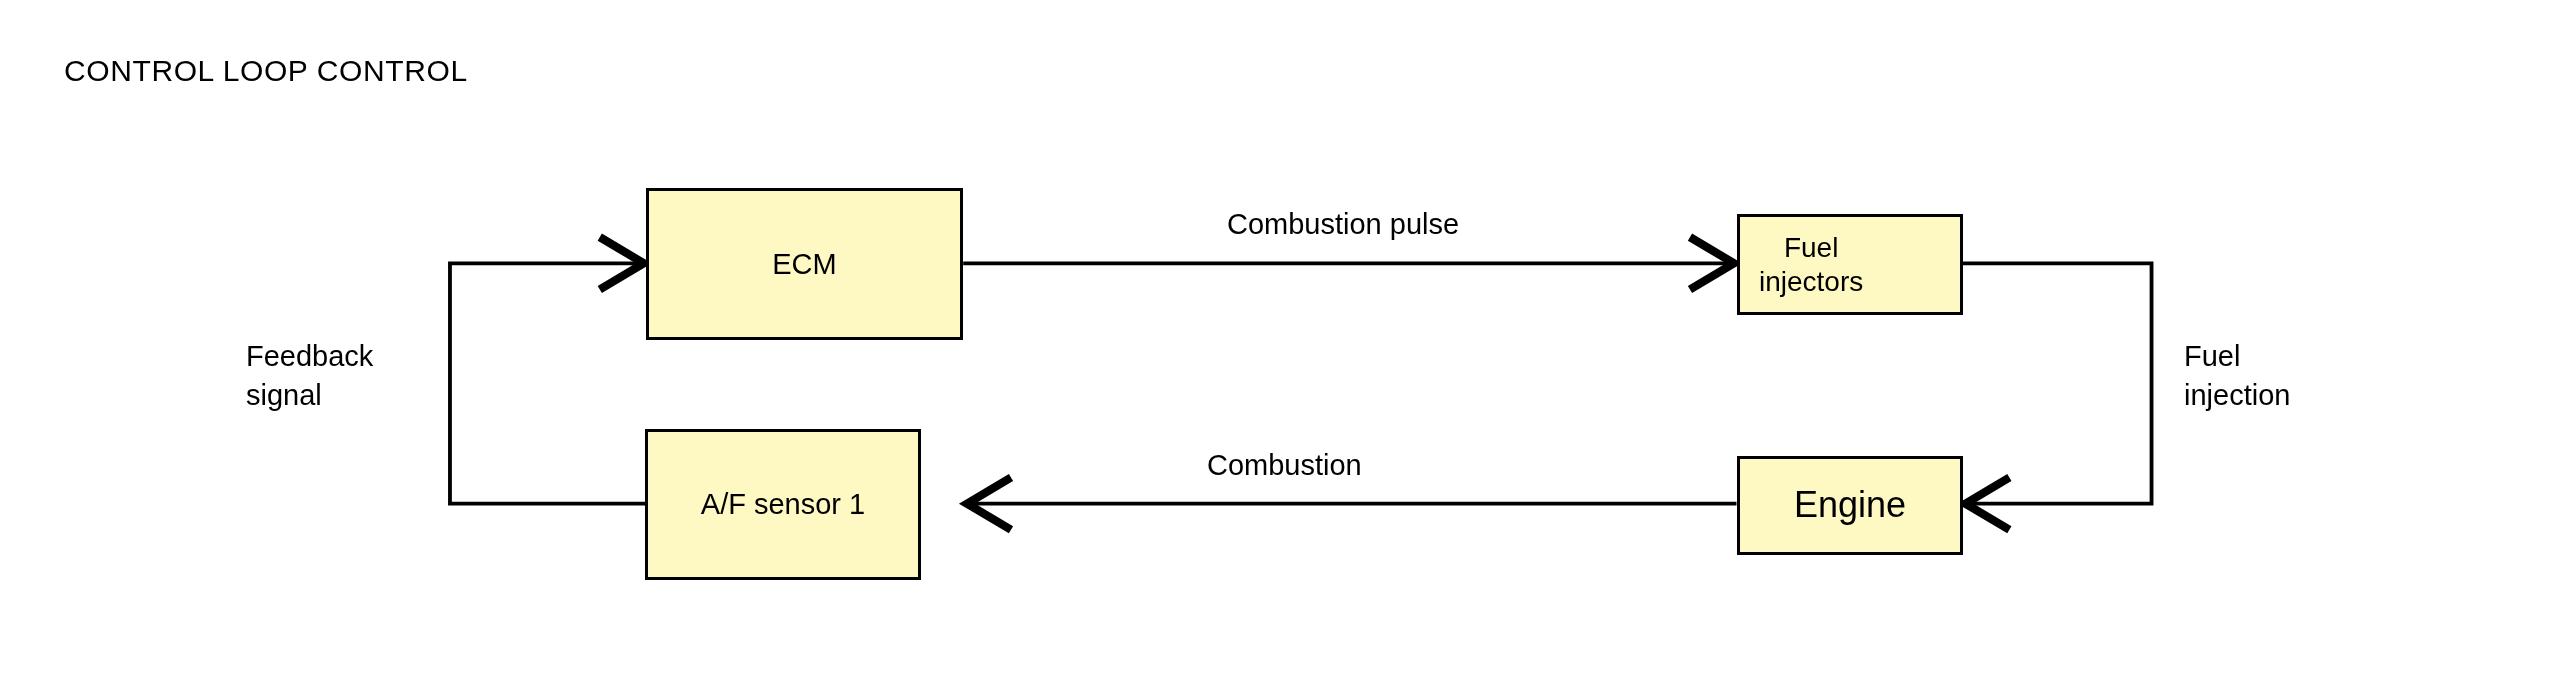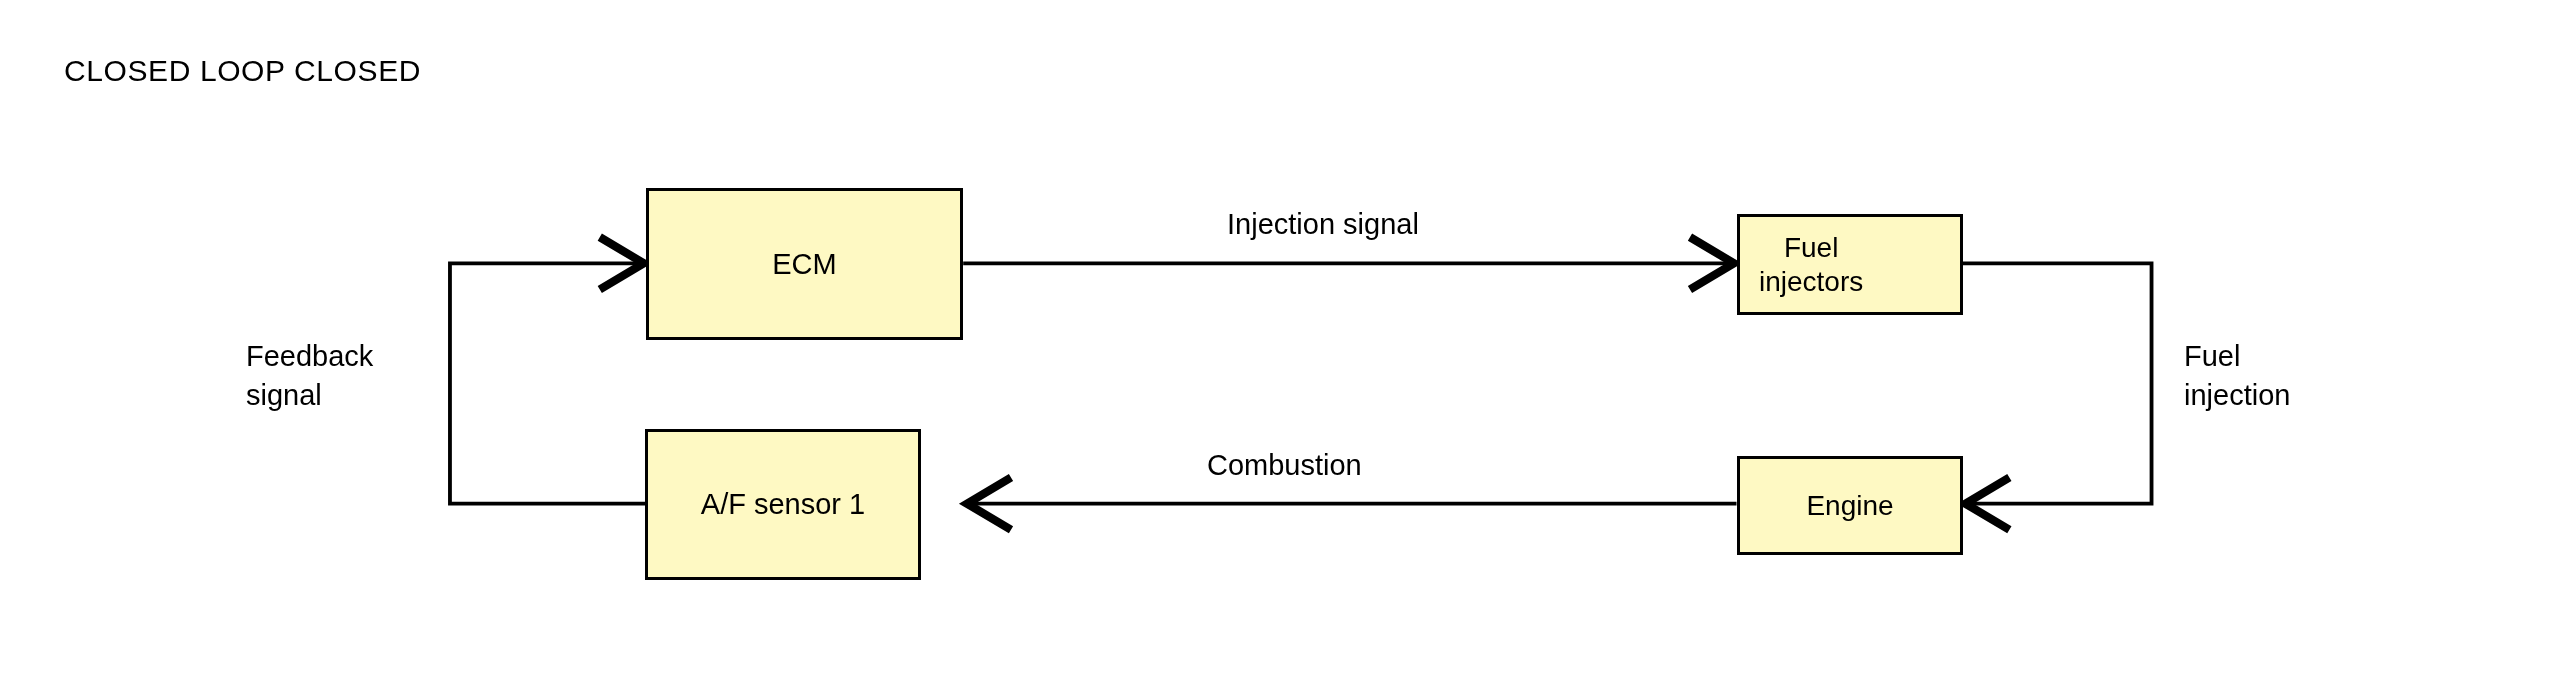--- a/index.html
+++ b/index.html
@@ -59,21 +59,21 @@
     left: 645px;  top: 429px;  width: 276px;  height: 151px;
   }
   #node-fuel-injectors {
     left: 1737px;  top: 214px;  width: 226px;  height: 101px;
     font-size: 28px;
     justify-content: flex-start;
     padding-left: 19px;
   }
   #node-engine {
     left: 1737px;  top: 456px;  width: 226px;  height: 99px;
-    font-size: 28px;
+    font-size: 36px;
   }
   .edge-label {
     position: absolute;
     font-size: 29px;
     color: #000000;
     white-space: pre-line;
     line-height: 1.35;
   }
   #label-injection-pulse {
     left: 1227px;  top: 205px;
@@ -109,40 +109,40 @@
       <line x1="2723" y1="790" x2="1522" y2="790" stroke="#000000" stroke-width="6"></line>
       <path d="M 1585 749 L 1516 790 L 1585 831" fill="none" stroke="#000000" stroke-width="13" stroke-linecap="butt"></path>
     </g>
 
     <g>
       <polyline points="1011,790 705,790 705,413 1003,413" fill="none" stroke="#000000" stroke-width="6"></polyline>
       <path d="M 940 372 L 1009 413 L 940 454" fill="none" stroke="#000000" stroke-width="13" stroke-linecap="butt"></path>
     </g>
   </svg>
 
-  <div class="page-title">CLOSED LOOP CLOSED</div>
+  <div class="page-title">CONTROL LOOP CONTROL</div>
 
   <div class="node" id="node-ecm">
     <span class="node-label">ECM</span>
   </div>
 
   <div class="node" id="node-fuel-injectors">
     <span class="node-label">Fuel
 injectors</span>
   </div>
 
   <div class="node" id="node-engine">
     <span class="node-label">Engine</span>
   </div>
 
   <div class="node" id="node-af-sensor">
     <span class="node-label">A/F sensor 1</span>
   </div>
 
-  <div class="edge-label" id="label-injection-pulse">Injection signal</div>
+  <div class="edge-label" id="label-injection-pulse">Combustion pulse</div>
 
   <div class="edge-label" id="label-fuel-injection">Fuel
 injection</div>
 
   <div class="edge-label" id="label-combustion">Combustion</div>
 
   <div class="edge-label" id="label-feedback-signal">Feedback
 signal</div>
 
 </div>

